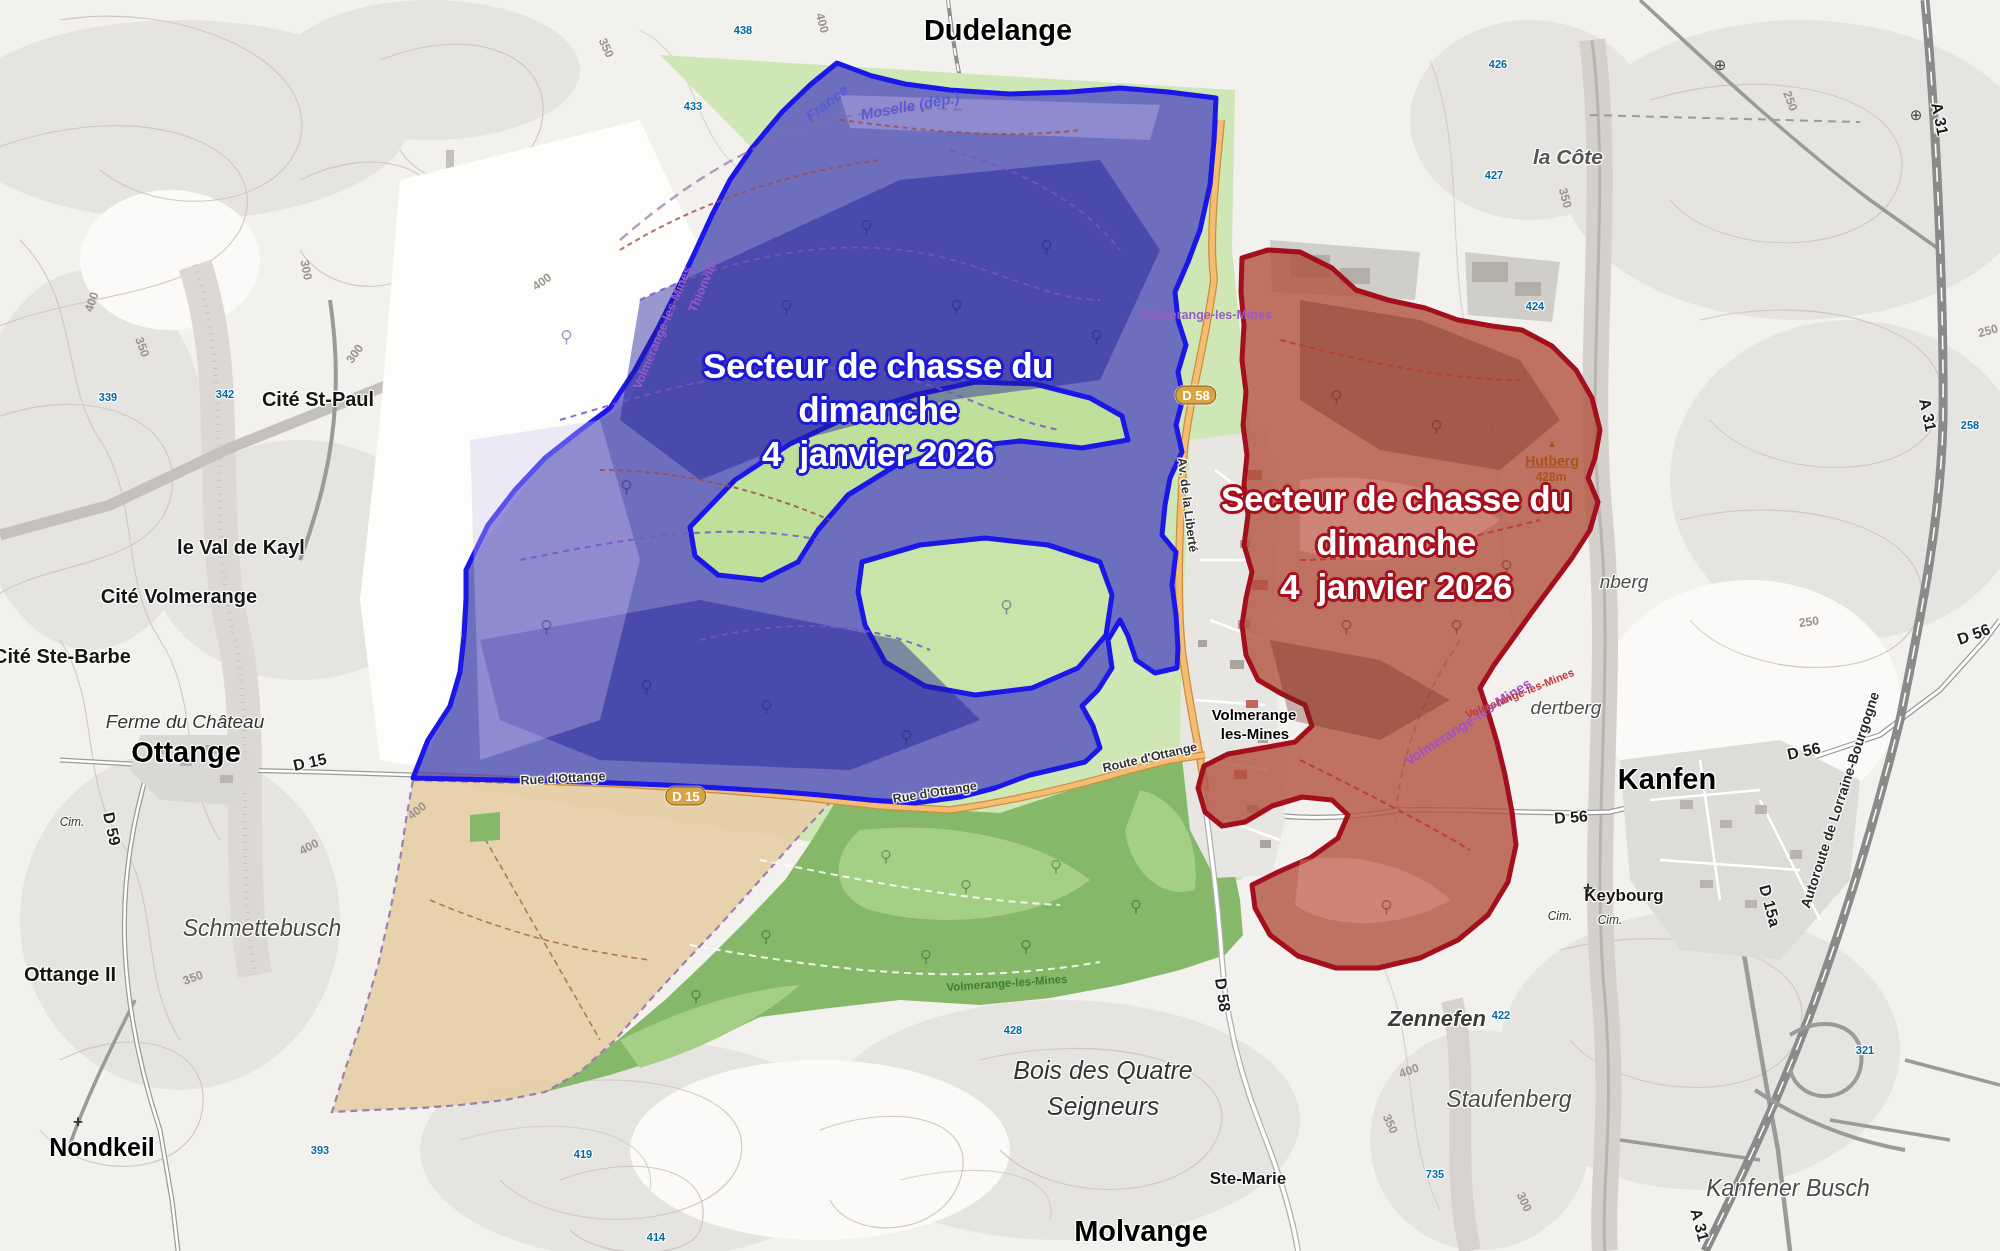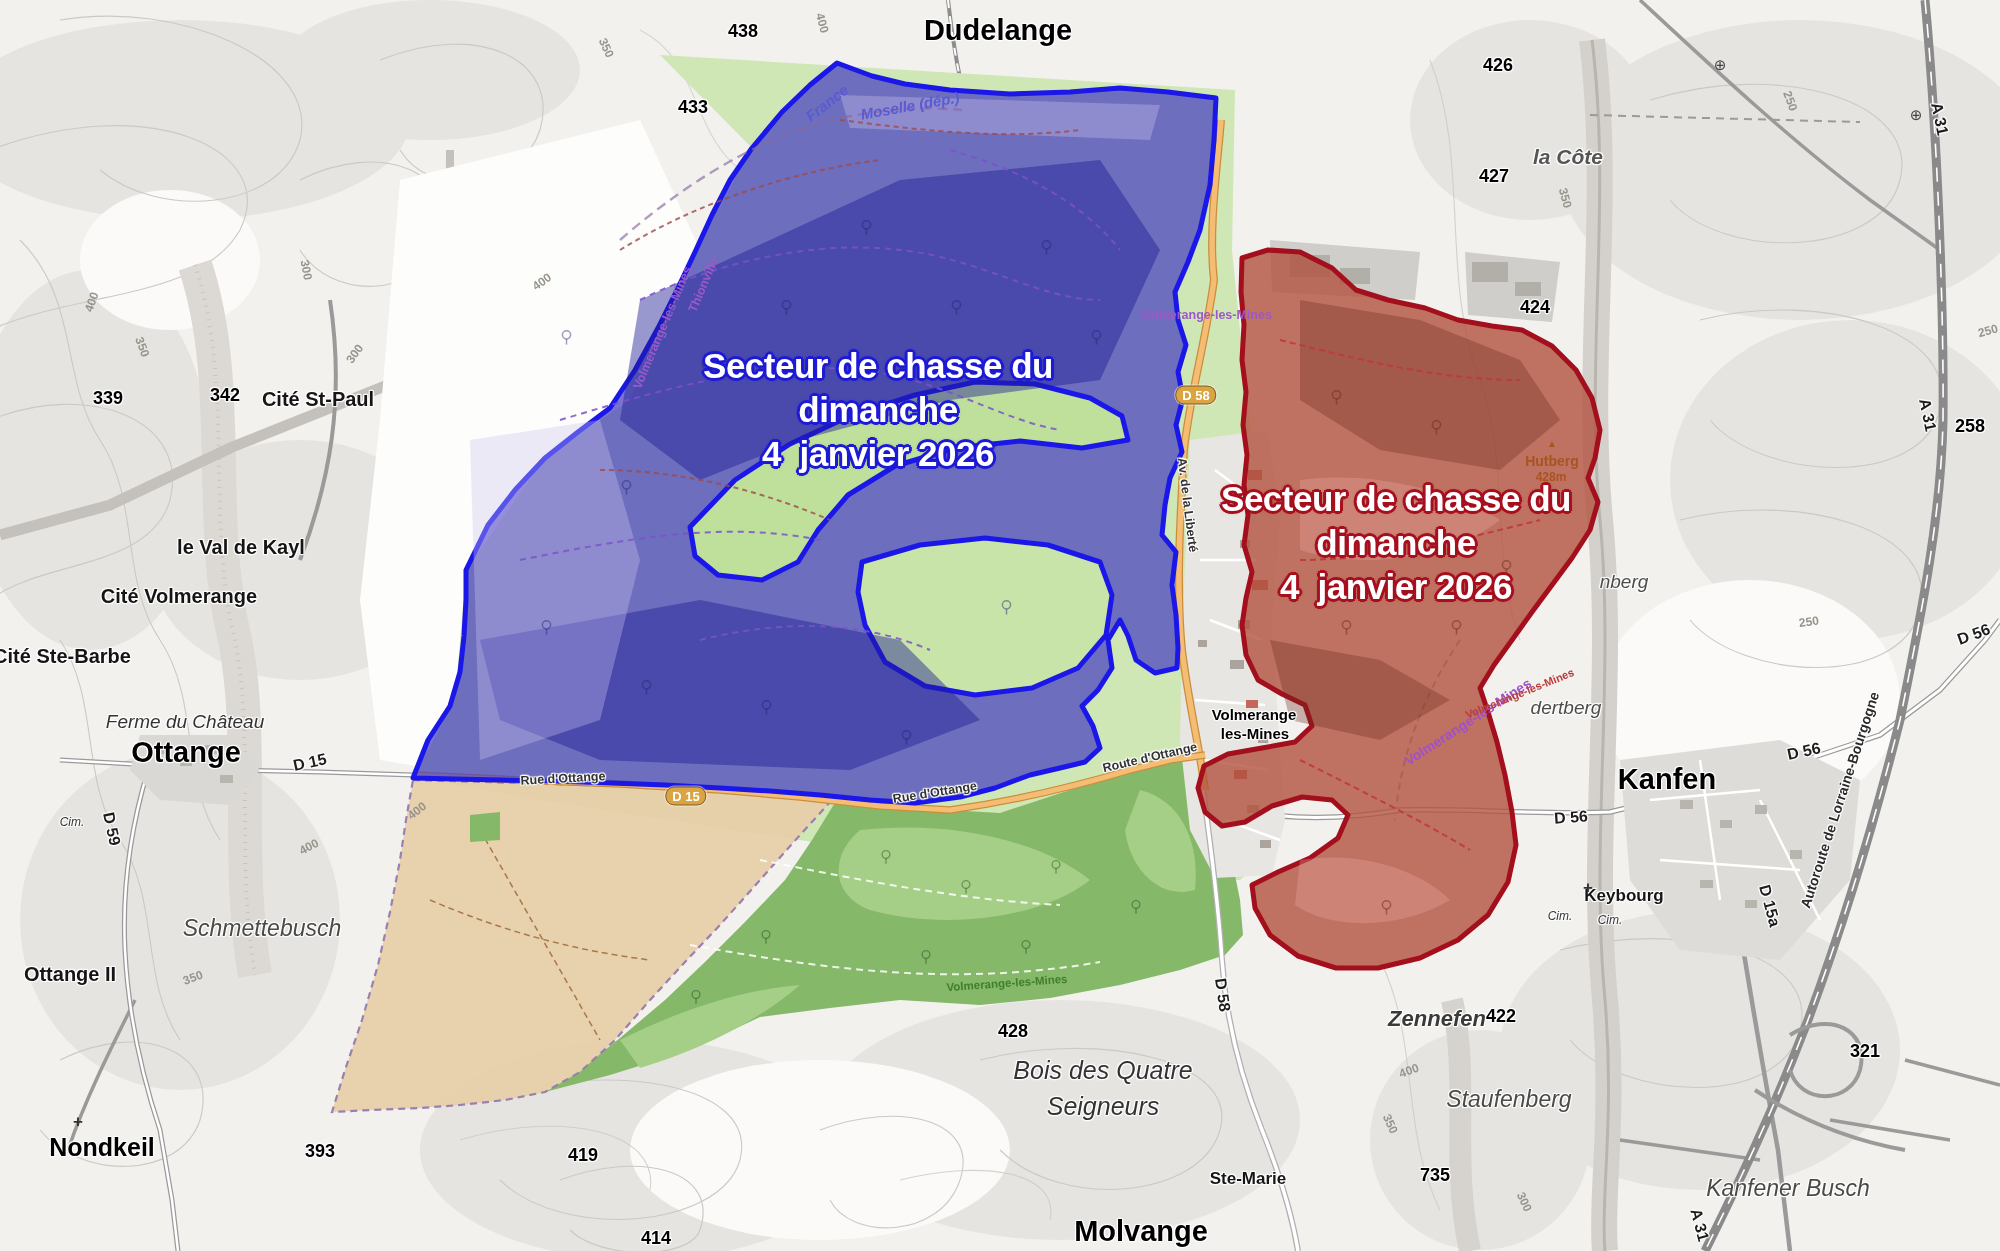--- a/index.html
+++ b/index.html
@@ -20,28 +20,28 @@
   .wood-b{font-style:italic;font-weight:bold;font-size:22px;color:#3a3a38;}
   .wood-dk{font-style:italic;font-size:25px;color:#333;}
   .hill{font-style:italic;font-weight:bold;font-size:21px;color:#555;}
   .hill-sm{font-style:italic;font-size:19px;color:#4c4c4a;}
   .cim{font-style:italic;font-size:12px;color:#333;}
   .cross{font-size:17px;color:#333;font-weight:bold;}
   .junction{font-size:15px;color:#444;}
   .roadlbl{font-weight:700;font-size:16px;color:#1d1d1d;}
   .street{font-size:12.5px;font-weight:600;color:#333;}
   .mwy{font-size:14px;font-weight:600;color:#2a2a2a;}
-  .elev{font-weight:700;font-size:18px;color:#000000;}
+  .elev{font-weight:700;font-size:11px;color:#0369a1;}
   .contour{font-size:12px;color:#98948c;font-weight:600;}
   .bnd-blue{font-style:italic;font-weight:600;font-size:15px;color:#5a5ad2;}
   .bnd-purple{font-weight:600;font-size:12.5px;color:#9b59c8;}
   .bnd-purple2{font-weight:700;font-size:14px;color:#a050c8;}
   .bnd-red{font-weight:700;font-size:11px;color:#bb3b3b;}
   .path-green{font-weight:700;font-size:11.5px;color:#3f8030;}
-  .hutberg{font-weight:700;font-size:14px;color:#a8541f;}
+  .hutberg{font-weight:700;font-size:14px;color:#a8541f;text-decoration:underline;}
   .hutberg-m{font-weight:600;font-size:12px;color:#a8541f;}
   .peak{font-size:10px;color:#a8541f;}
   .shield{font-weight:bold;font-size:13px;color:#fff;background:#d9a441;border:1.5px solid rgba(110,80,25,.85);
           border-radius:9px;padding:0 6px;line-height:17px;box-shadow:0 0 0 1px rgba(255,255,255,.5);}
   .sector-title{position:absolute;z-index:8;transform:translate(-50%,-50%);text-align:center;
     font-weight:bold;font-size:35px;line-height:44px;letter-spacing:-.5px;color:#fff;white-space:pre;}
   .t-blue{text-shadow:-3px 0 0 #1d1ad6,3px 0 0 #1d1ad6,0 -3px 0 #1d1ad6,0 3px 0 #1d1ad6,
     -2px -2px 0 #1d1ad6,2px -2px 0 #1d1ad6,-2px 2px 0 #1d1ad6,2px 2px 0 #1d1ad6,0 0 4px #1d1ad6;}
   .t-red{text-shadow:-3px 0 0 #a50f1e,3px 0 0 #a50f1e,0 -3px 0 #a50f1e,0 3px 0 #a50f1e,
     -2px -2px 0 #a50f1e,2px -2px 0 #a50f1e,-2px 2px 0 #a50f1e,2px 2px 0 #a50f1e,0 0 4px #a50f1e;}

